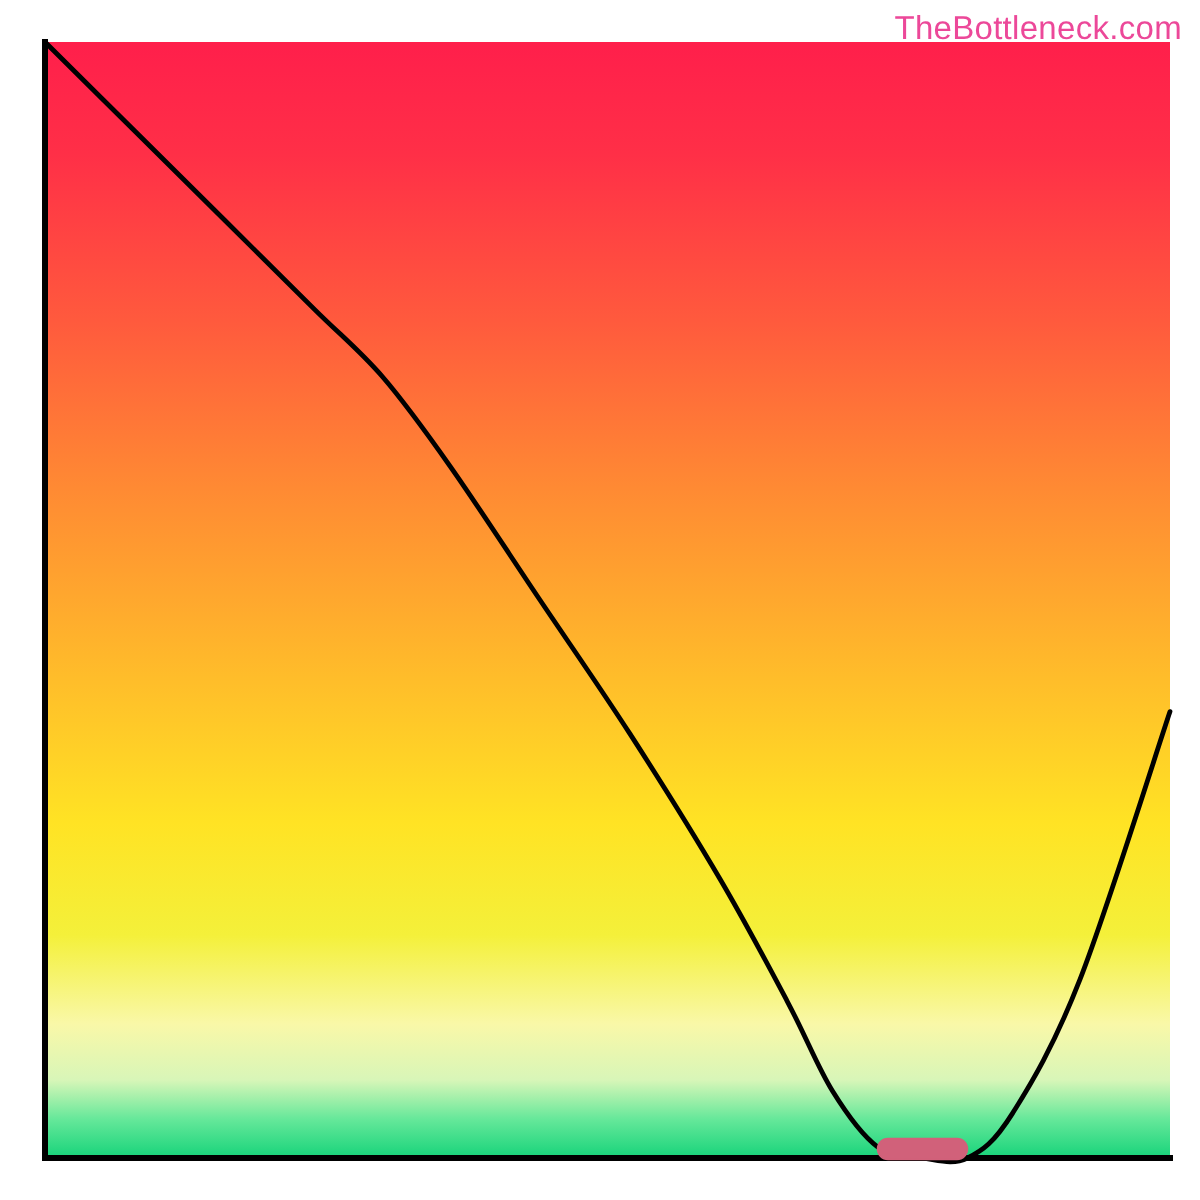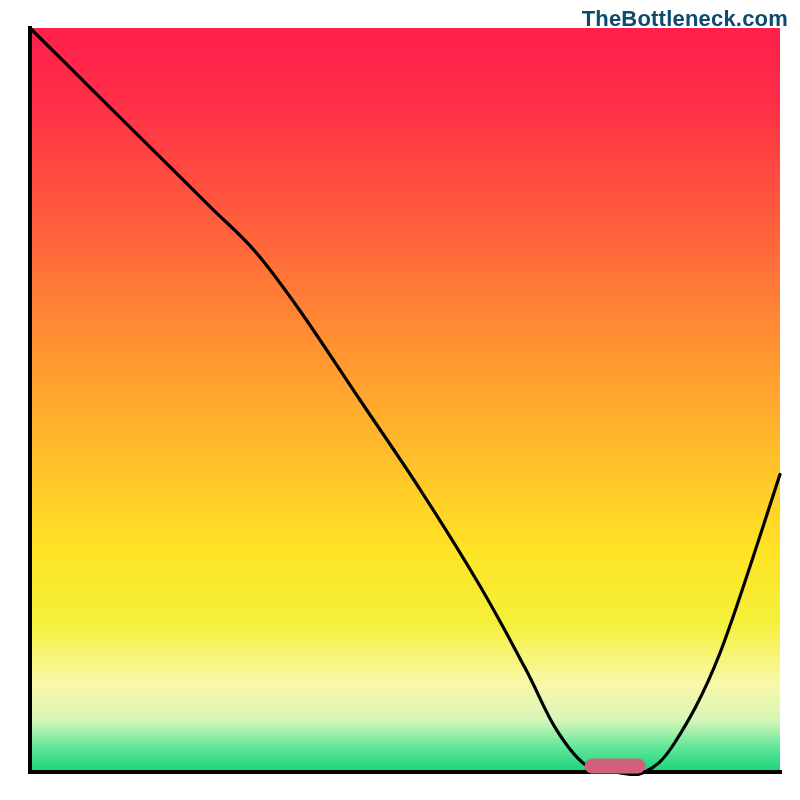--- a/index.html
+++ b/index.html
@@ -1,17 +1,17 @@
 <!DOCTYPE html>
 <html><head>
 <meta charset="utf-8">
 <style>
 html,body{margin:0;padding:0;width:800px;height:800px;background:#fff;font-family:Arial,Helvetica,sans-serif}
 .wrap{position:relative;width:800px;height:800px}
-.watermark{position:absolute;top:6px;right:12px;font-size:22px;color:#0c4a6e;font-weight:700;letter-spacing:.2px}
+.watermark{position:absolute;top:6px;right:12px;font-size:22px;color:#ec4899;font-weight:400;letter-spacing:.2px}
 svg{display:block}
 </style>
 </head>
 <body>
 <div class="wrap">
   <div class="watermark">TheBottleneck.com</div>
   <svg id="chart" width="800" height="800" viewBox="0 0 800 800">
       <defs>
         <linearGradient id="bg-grad" x1="0" y1="0" x2="0" y2="1">
           <stop offset="0%" stop-color="#ff1f4b"></stop>

